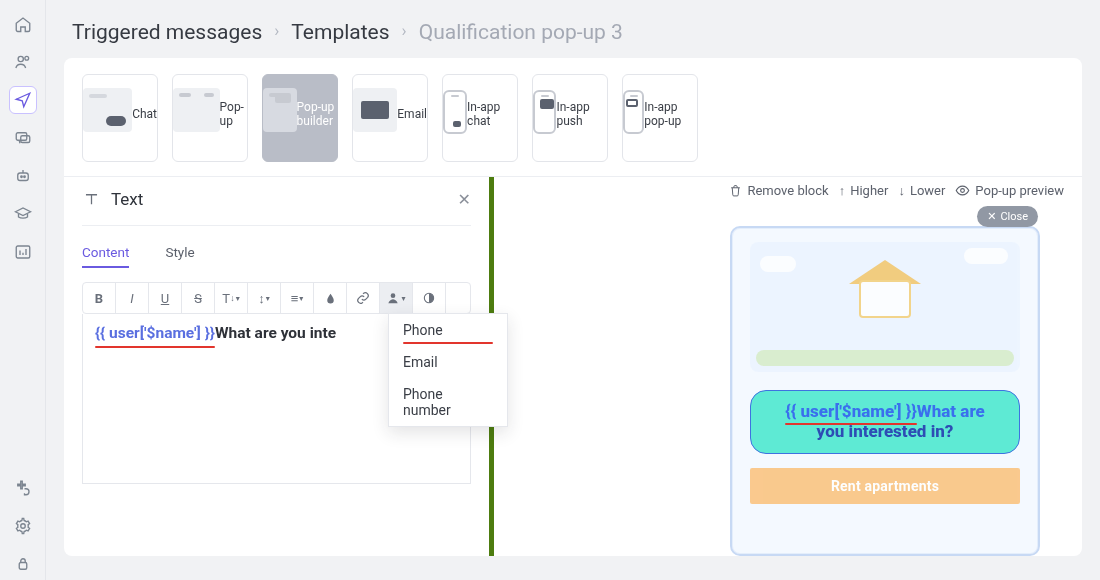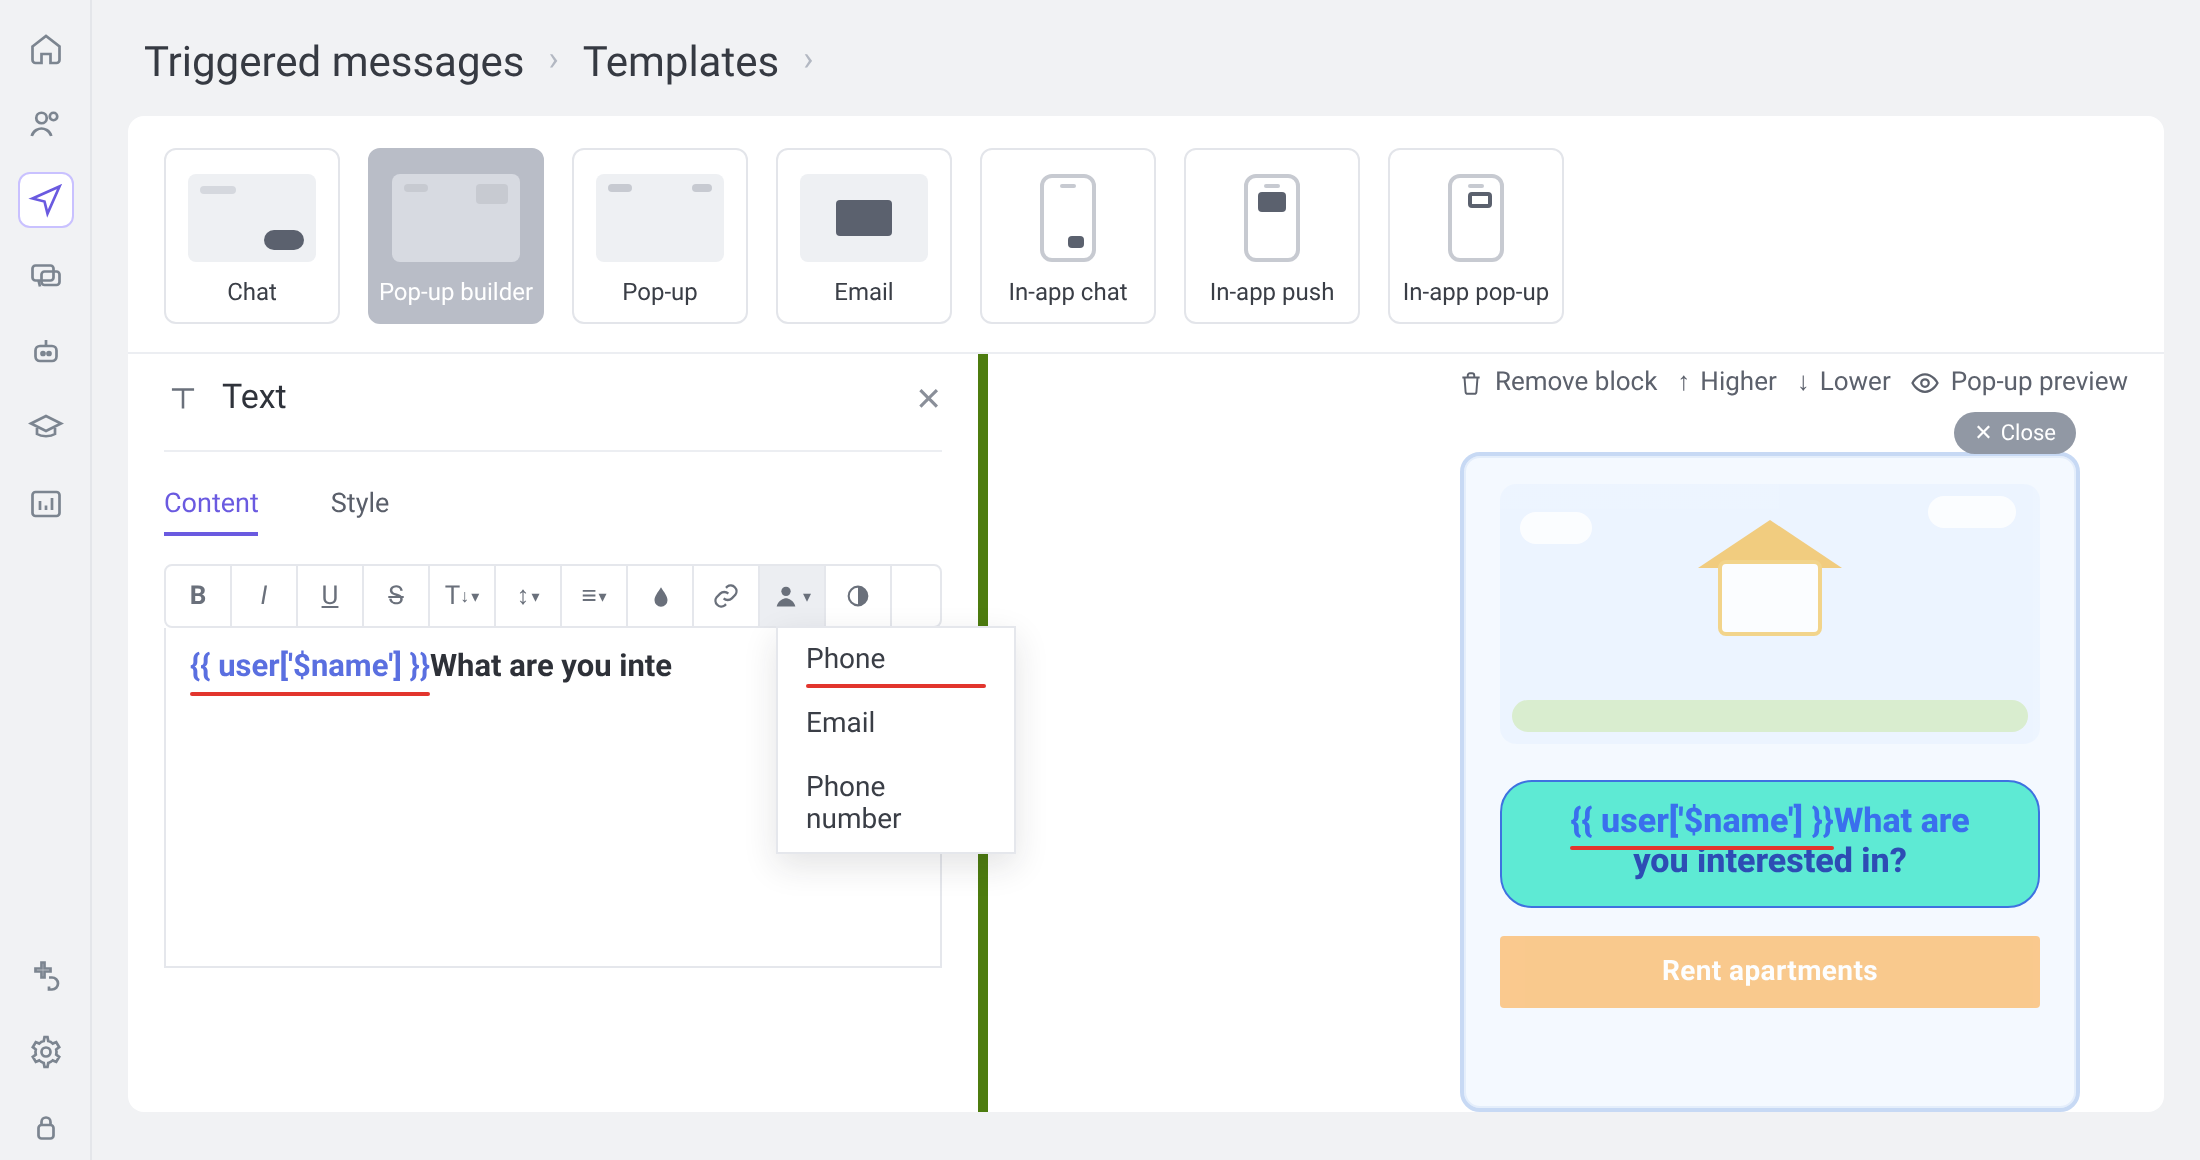--- a/index.html
+++ b/index.html
@@ -18,21 +18,21 @@
   .crumbs { padding: 20px 26px 14px; display:flex; gap:12px; font-size: 21px; color:#363a42; }
   .crumb { cursor:pointer; }
   .crumb.current { color:#a4a9b4; cursor:default; }
   .chev { color:#b3b8c2; font-size:17px; }
 
   
   .card { background:#fff; border-radius:8px; margin: 0 18px; height: 498px; display:flex; flex-direction:column; box-shadow: 0 0 0 1px rgba(0,0,0,0); }
 
   
   .type-row { display:flex; gap:14px; padding:16px 18px 14px; }
-  .type-tile { width:88px; height:88px; border:1px solid #e3e5ea; border-radius:6px; background:#fff; display:flex; flex-direction:column; align-items:center; justify-content:flex-end; font-size:12px; color:#3a3e46; padding-bottom:8px; cursor:pointer; position:relative; }
+  .type-tile { width:76px; height:88px; border:1px solid #e3e5ea; border-radius:6px; background:#fff; display:flex; flex-direction:row; align-items:center; justify-content:flex-end; font-size:12px; color:#3a3e46; padding-bottom:8px; cursor:pointer; position:relative; }
   .type-tile .thumb { width:64px; height:44px; background:#eef0f3; border-radius:4px; margin-bottom:8px; position:relative; }
   .type-tile.selected { background:#b9bdc7; border-color:#b9bdc7; color:#fff; }
   .type-tile.selected .thumb { background:#d7dae1; }
   .thumb .bar1{position:absolute;left:6px;top:6px;width:18px;height:4px;background:#d5d8de;border-radius:2px;}
   .thumb .chip{position:absolute;right:6px;bottom:6px;width:20px;height:10px;background:#5b616e;border-radius:5px;}
   .thumb .toprow{position:absolute;left:6px;top:5px;width:12px;height:4px;background:#c7cad1;border-radius:2px;}
   .thumb .toprow2{position:absolute;right:6px;top:5px;width:10px;height:4px;background:#c7cad1;border-radius:2px;}
   .thumb .square{position:absolute;right:6px;top:5px;width:16px;height:10px;background:#c7cad1;border-radius:2px;}
   .thumb .env{position:absolute;left:50%;top:50%;transform:translate(-50%,-50%);width:28px;height:18px;background:#5b616e;border-radius:2px;}
   .thumb.phone{width:28px;height:44px;border:2px solid #c7cad1;border-radius:6px;background:#fff;margin-top:4px;}
@@ -159,45 +159,46 @@
     </div>
   </div>
 
   <div class="main">
 
     <div class="crumbs">
       <span class="crumb">Triggered messages</span>
       <span class="chev">›</span>
       <span class="crumb">Templates</span>
       <span class="chev">›</span>
+      <span class="crumb current">Qualification pop-up 3</span>
     </div>
 
     <div class="card">
 
       <div class="type-row">
         <div class="type-tile">
           <div class="thumb">
               <div class="bar1"></div>
               <div class="chip"></div>
             </div>
           <span>Chat</span>
+        </div>
+        <div class="type-tile">
+          <div class="thumb">
+              <div class="toprow"></div>
+              <div class="toprow2"></div>
+            </div>
+          <span>Pop-up</span>
         </div>
         <div class="type-tile selected">
           <div class="thumb">
               <div class="toprow"></div>
               <div class="square"></div>
             </div>
           <span>Pop-up builder</span>
-        </div>
-        <div class="type-tile">
-          <div class="thumb">
-              <div class="toprow"></div>
-              <div class="toprow2"></div>
-            </div>
-          <span>Pop-up</span>
         </div>
         <div class="type-tile">
           <div class="thumb">
               <div class="env"></div>
             </div>
           <span>Email</span>
         </div>
         <div class="type-tile">
           <div class="thumb phone">
               <div class="innerchip"></div>

